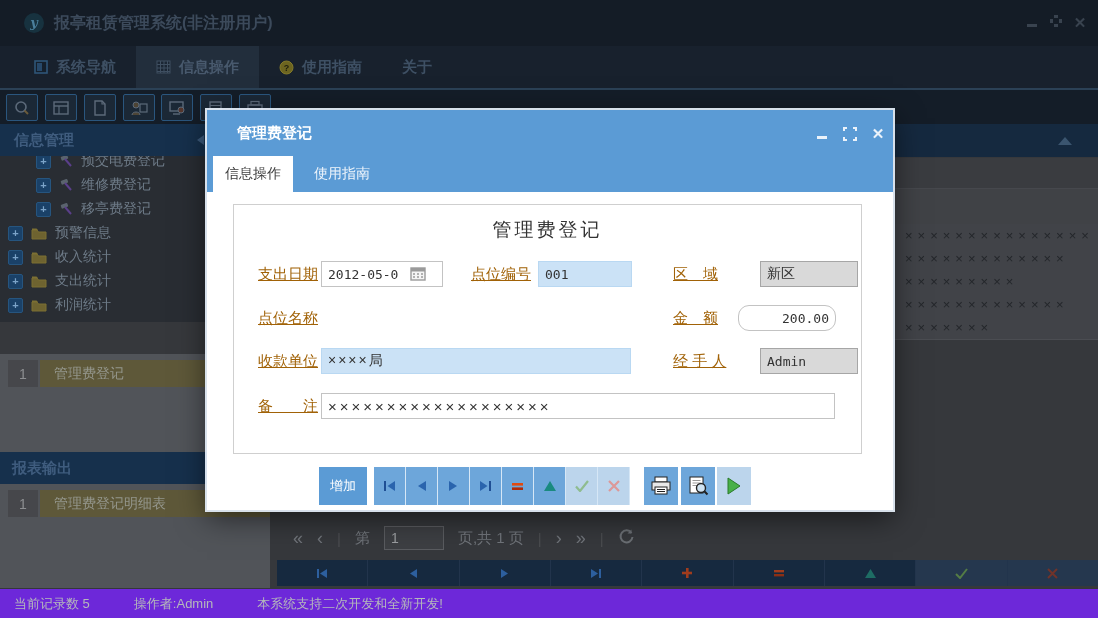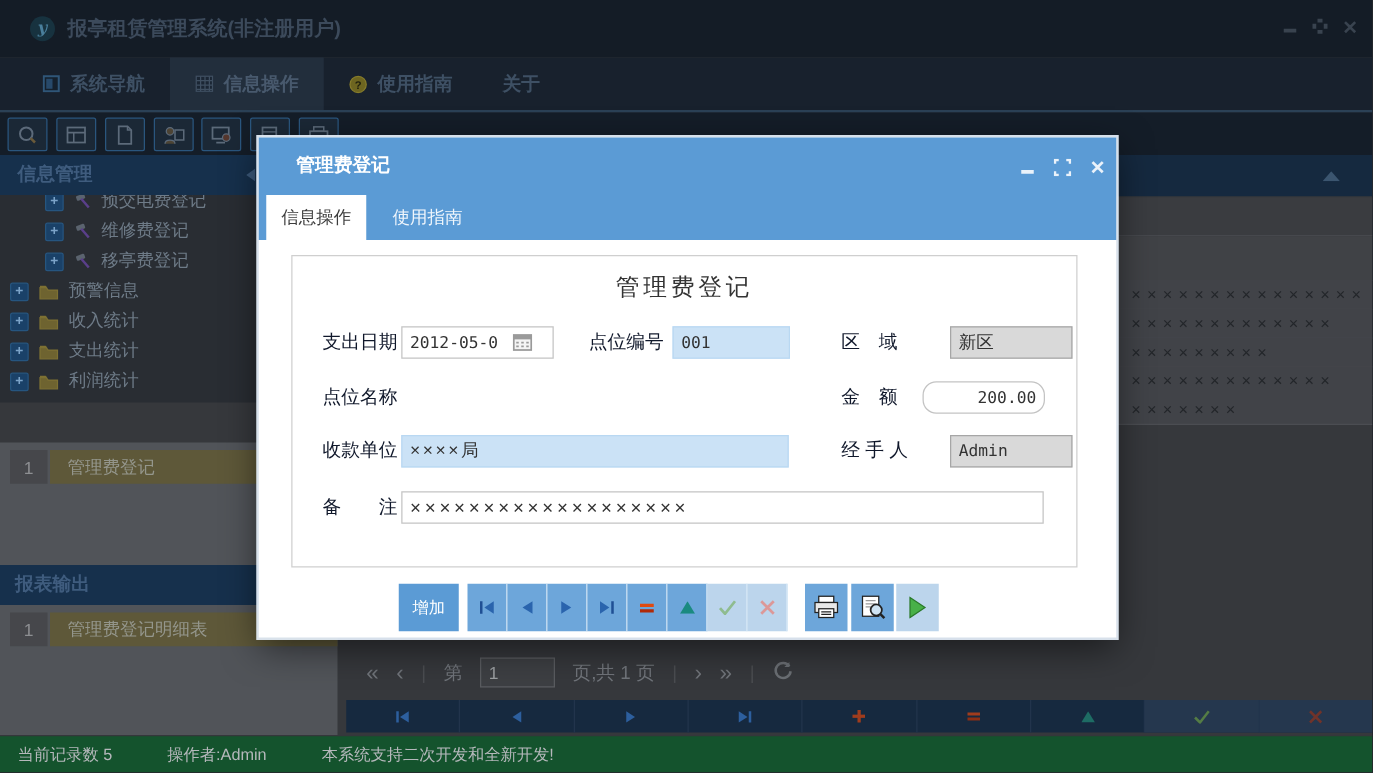--- a/index.html
+++ b/index.html
@@ -43,35 +43,35 @@
   .xtext{position:absolute;left:628px;top:4px;font-size:13px;letter-spacing:5px;color:#23262a;}
   .pagination{left:277px;top:520px;width:821px;height:36px;display:flex;align-items:center;
     color:#70747a;font-size:15px;gap:14px;padding-left:16px;box-sizing:border-box;}
   .pg-sep{color:#4b4d51;}
   .pg-input{width:46px;height:22px;background:#3d3f43;border:1px solid #5a5c60;color:#9b9ea1;
     font-size:14px;padding:0 6px;font-family:"Liberation Sans",sans-serif;}
   .bottom-nav{left:277px;top:560px;width:821px;height:26px;background:#16293f;display:flex;}
   .bn-cell{flex:1;border-right:1px solid #22344c;display:flex;align-items:center;justify-content:center;}
   .bn-cell:last-child{border-right:none;}
   .bn-cell.lite{background:#25374e;}
-  .statusbar{left:0;top:588px;width:1098px;height:30px;background:#14532d;border-top:1px solid #34373b;
+  .statusbar{left:0;top:588px;width:1098px;height:30px;background:#6d28d9;border-top:1px solid #34373b;
     color:#b5b8bb;font-size:13px;display:flex;align-items:center;gap:44px;padding-left:14px;box-sizing:border-box;}
   
   .dialog{left:207px;top:110px;width:686px;height:400px;background:#fff;z-index:50;
     box-shadow:0 0 0 2px rgba(225,235,246,.95),0 8px 28px rgba(0,0,0,.55);}
   .dlg-titlebar{left:0;top:0;width:686px;height:46px;background:#5b9bd5;}
   .dlg-title{left:30px;top:0;line-height:46px;color:#fff;font-size:15px;font-weight:bold;}
   .dlg-ctl{top:16px;width:18px;height:16px;display:flex;align-items:center;justify-content:center;color:#eaf2fa;}
   .dlg-tabbar{left:0;top:46px;width:686px;height:36px;background:#5b9bd5;}
   .dlg-tab{position:absolute;top:0;height:36px;display:flex;align-items:center;justify-content:center;font-size:14px;}
   .dlg-tab.active{background:#fff;color:#3c3c3c;}
   .dlg-tab.inactive{color:#f0f6fc;}
   .form-panel{left:26px;top:94px;width:627px;height:248px;border:1px solid #cfcfcf;background:#fff;}
   .form-title{left:0;top:12px;width:627px;text-align:center;font-size:19px;color:#333;letter-spacing:3px;}
-  .flabel{position:absolute;font-size:15px;color:#0f172a;line-height:26px;white-space:pre;}
+  .flabel{position:absolute;font-size:15px;color:#a16207;line-height:26px;white-space:pre;text-decoration:underline;}
   .field{position:absolute;height:26px;box-sizing:border-box;border:1px solid #c3c3c3;background:#fff;
     font-size:14px;color:#333;padding:0 6px;font-family:"Liberation Sans",sans-serif;outline:none;}
   .f-blue{background:#cbe2f6;border:1px solid #b9d8f2;}
   .f-gray{background:#d9d9d9;border:1px solid #a6a6a6;margin-left:22px;}
   .mono{font-family:"DejaVu Sans Mono",monospace;font-size:13px;}
   .btnbar{left:0;top:357px;width:686px;height:38px;}
   .btn-add{position:absolute;left:112px;top:0;width:48px;height:38px;background:#5b9bd5;color:#fff;
     font-size:13px;border:none;cursor:pointer;font-family:"Liberation Sans",sans-serif;}
   .navgroup{position:absolute;left:167px;top:0;height:38px;display:flex;}
   .nav-cell{width:31px;height:38px;background:#6da6da;border-right:1px solid #d6e7f6;

